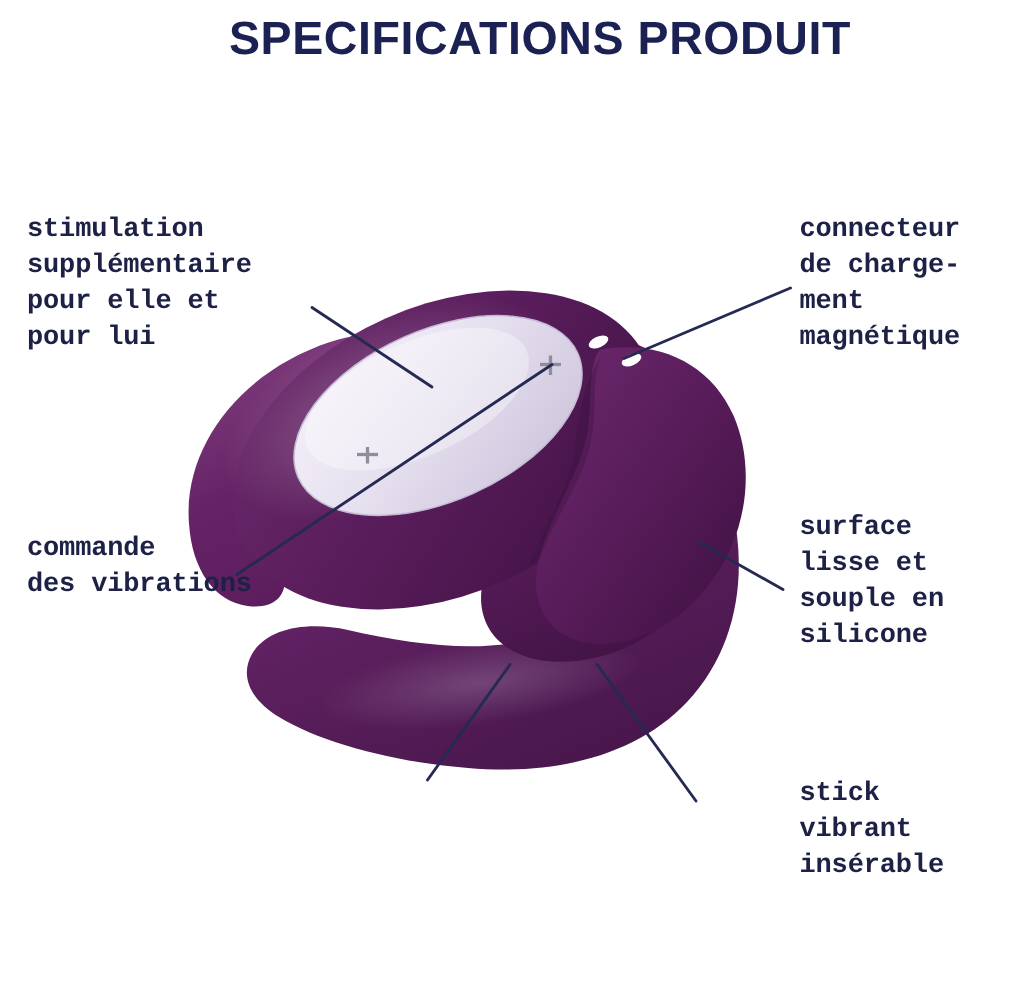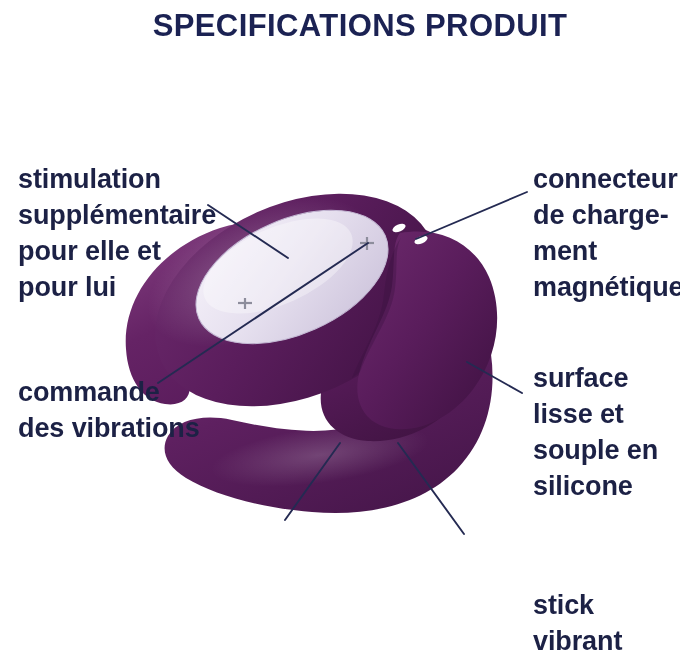--- a/index.html
+++ b/index.html
@@ -28,37 +28,36 @@
     letter-spacing: 0.4px;
     color: #1b2253;
     font-family: "Liberation Sans", sans-serif;
     padding-left: 20px;
   }
 
   
   .label {
     position: absolute;
     color: #1c2145;
-    font-size: 27px;
+    font-size: 18px;
     font-weight: bold;
     line-height: 1.33;
-    font-family: Liberation Sans, sans-serif;
+    font-family: Liberation Mono, monospace;
     white-space: pre-line;
     letter-spacing: -0.1px;
-    margin-top: 20px;
   }
   .label.left  { text-align: left; }
   .label.right { text-align: left; }
 
   #label-extra-stim   { left: 18px;  top: 142px; width: 215px; }
   #label-charger      { left: 533px; top: 142px; width: 150px; }
   #label-vib-control  { left: 18px;  top: 355px; width: 215px; }
   #label-silicone     { left: 533px; top: 341px; width: 145px; }
   #label-app          { left: 18px;  top: 505px; width: 310px; }
-  #label-stick        { left: 533px; top: 568px; width: 145px; }
+  #label-stick        { left: 533px; top: 518px; width: 145px; }
 
   
   #illustration {
     position: absolute;
     left: 0;
     top: 0;
     width: 680px;
     height: 657px;
   }
 </style>

